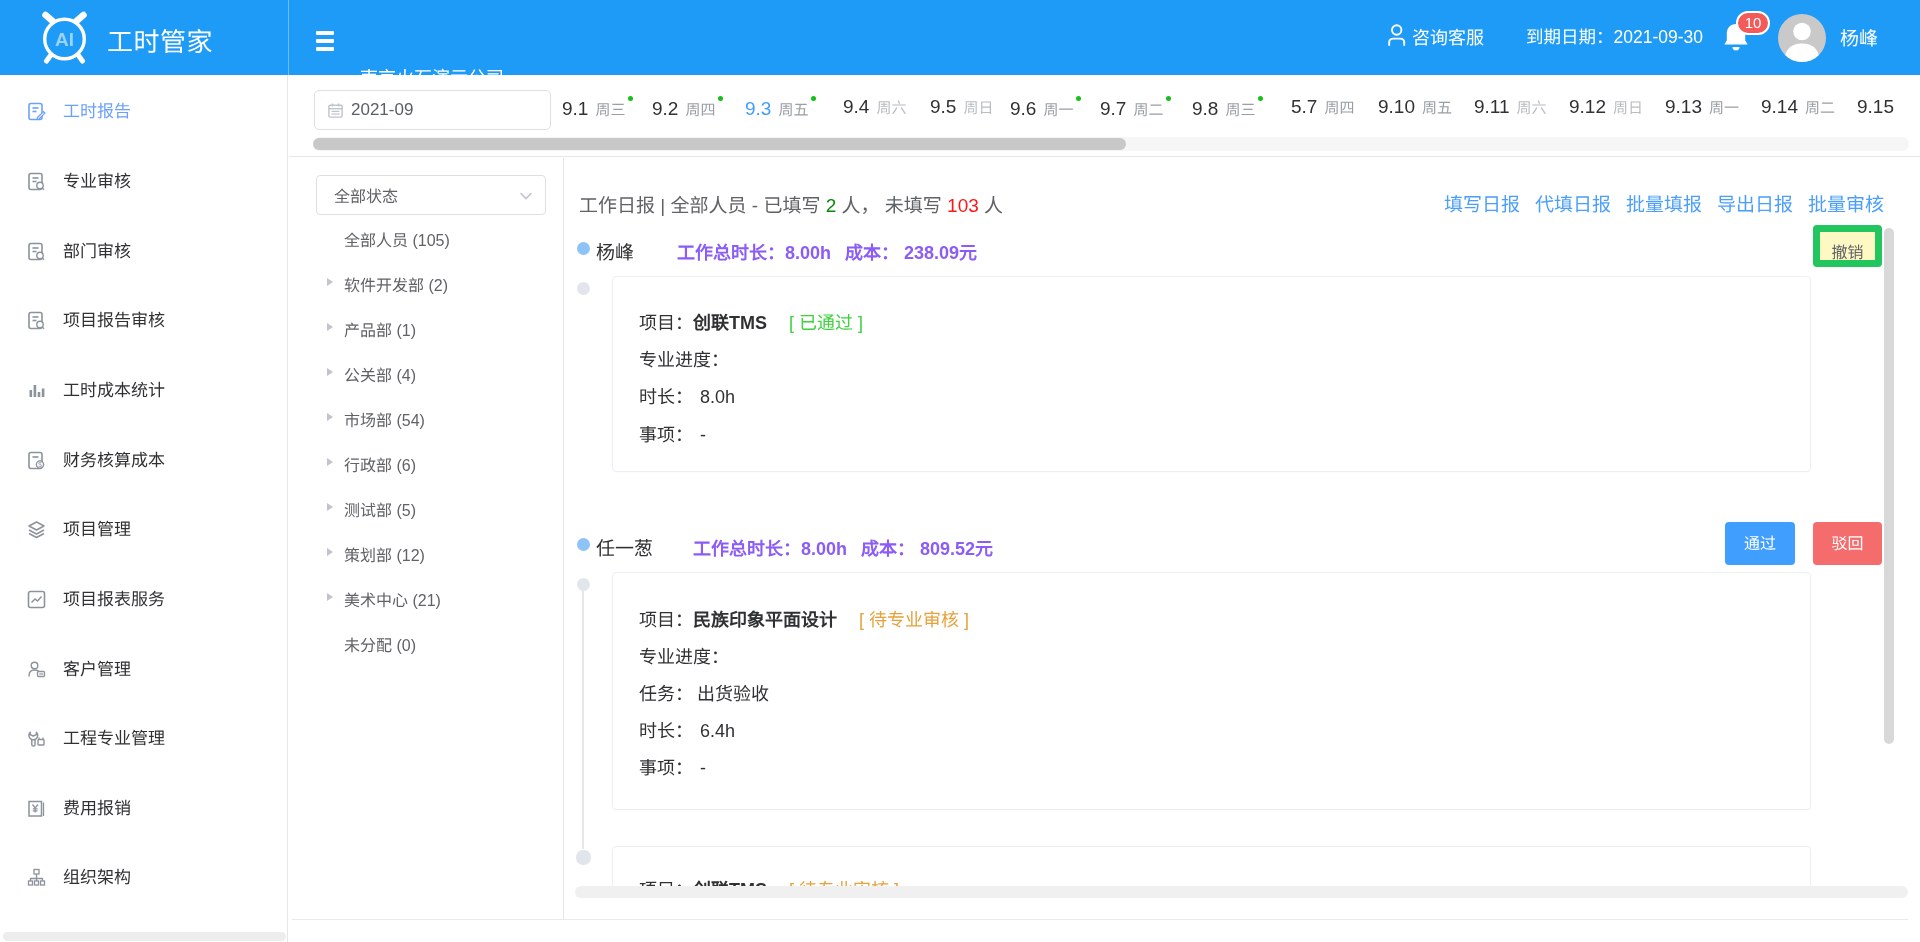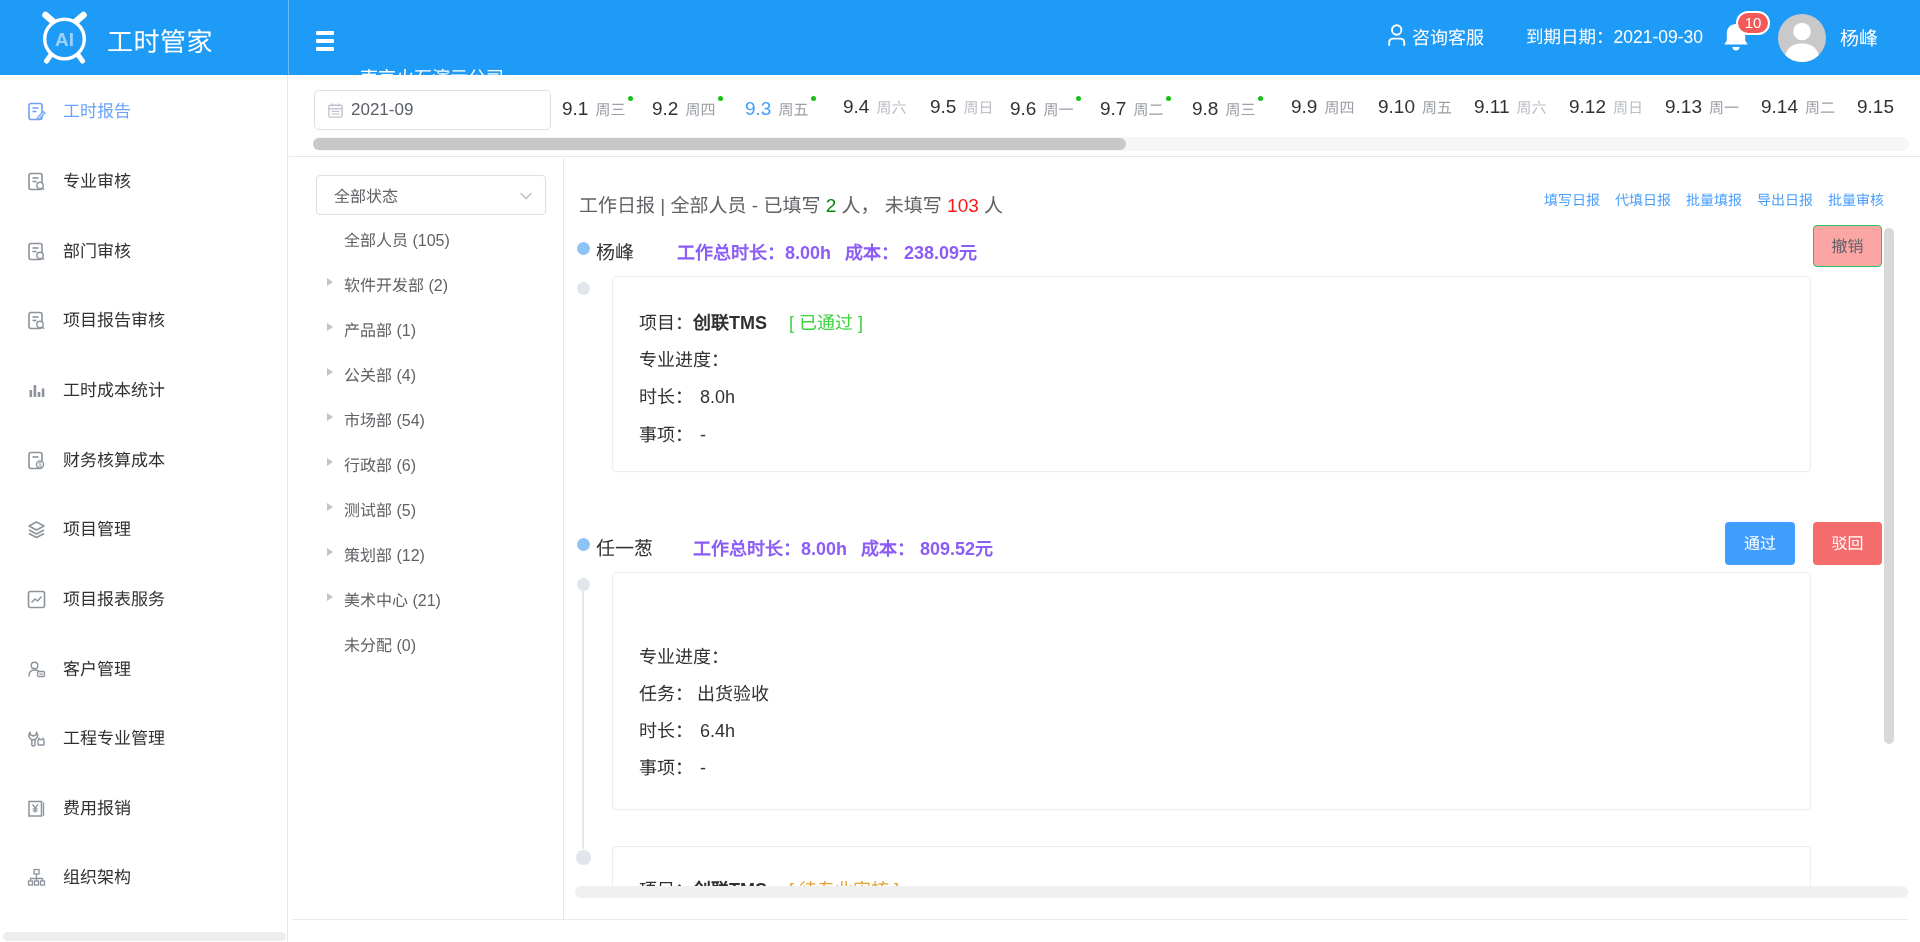--- a/index.html
+++ b/index.html
@@ -46,37 +46,37 @@
   #selbox svg { position:absolute; right:12px; top:13px; }
   .titem { position:absolute; left:0; width:275px; height:30px; font-size:16px; color:#606266; }
   .titem .arr { position:absolute; left:38px; top:6px; width:0; height:0; border-left:6px solid #c0c4cc; border-top:4.5px solid transparent; border-bottom:4.5px solid transparent; }
   .titem .ttxt { position:absolute; left:55px; top:0; }
 
   
   #content { position:absolute; left:565px; top:158px; width:1355px; height:728px; background:#fff; overflow:hidden; }
   #listHead { position:absolute; left:14px; top:32px; font-size:19px; color:#606266; }
   #listHead .grn { color:#0a8a0a; }
   #listHead .red { color:#fb1717; }
-  #actions { position:absolute; right:36px; top:31px; font-size:14px; color:#4b9ffb; }
+  #actions { position:absolute; right:36px; top:31px; font-size:19px; color:#4b9ffb; }
   #actions span { margin-left:15px; }
 
   .bdot { position:absolute; width:13px; height:13px; border-radius:7px; background:#8ec3f7; }
   .gdot { position:absolute; width:13px; height:13px; border-radius:7px; background:#e2e5ec; }
   .tline { position:absolute; width:2px; background:#e4e7ed; }
   .ename { position:absolute; font-size:19px; color:#303133; }
   .estat { position:absolute; font-size:18px; color:#8b5cf6;font-weight:bold; }
 
   .card { position:absolute; left:47px; width:1199px; border:1px solid #ebeef5; border-radius:4px; background:#fff; box-shadow:0 1px 3px rgba(0,0,0,0.02); }
   .crow { position:absolute; left:26px; font-size:18px; color:#303133; white-space:nowrap; }
   .crow b { font-weight:bold; }
   .tag-g { color:#3fd23f; margin-left:22px; }
   .tag-o { color:#e6a23c; margin-left:22px; }
 
   .btn { position:absolute; height:43px; border-radius:4px; font-size:16px; color:#fff; text-align:center; line-height:43px; }
-  .btn-plain { border:1px solid #22c55e; background:#fca5a5; color:#606266; }
+  .btn-plain { border:7px solid #22c55e; background:#fef9c3; color:#606266; }
   .btn-blue { background:#409eff; }
   .btn-red { background:#f56c6c; }
 
   #hscroll2 { position:absolute; left:575px; top:886px; width:1333px; height:12px; background:#f0f0f0; border-radius:6px; }
   #vscroll { position:absolute; left:1884px; top:228px; width:10px; height:516px; background:#d8d8d8; border-radius:5px; }
   #panelBottom { position:absolute; left:292px; top:919px; width:1616px; height:1px; background:#e7eaf0; }
 </style>
 </head>
 <body>
 
@@ -237,21 +237,21 @@
 <div id="topbar">
   <div id="dateStrip">
       <div class="ditem" style="left:273px"><span class="num">9.1</span><span class="wk">周三</span><span class="dot"></span></div>
       <div class="ditem" style="left:363px"><span class="num">9.2</span><span class="wk">周四</span><span class="dot"></span></div>
       <div class="ditem sel" style="left:456px"><span class="num">9.3</span><span class="wk">周五</span><span class="dot"></span></div>
       <div class="ditem" style="left:554px"><span class="num">9.4</span><span class="wk light">周六</span></div>
       <div class="ditem" style="left:641px"><span class="num">9.5</span><span class="wk light">周日</span></div>
       <div class="ditem" style="left:721px"><span class="num">9.6</span><span class="wk">周一</span><span class="dot"></span></div>
       <div class="ditem" style="left:811px"><span class="num">9.7</span><span class="wk">周二</span><span class="dot"></span></div>
       <div class="ditem" style="left:903px"><span class="num">9.8</span><span class="wk">周三</span><span class="dot"></span></div>
-      <div class="ditem" style="left:1002px"><span class="num">9.9</span><span class="wk">周四</span></div>
+      <div class="ditem" style="left:1002px"><span class="num">5.7</span><span class="wk">周四</span></div>
       <div class="ditem" style="left:1089px"><span class="num">9.10</span><span class="wk">周五</span></div>
       <div class="ditem" style="left:1185px"><span class="num">9.11</span><span class="wk light">周六</span></div>
       <div class="ditem" style="left:1280px"><span class="num">9.12</span><span class="wk light">周日</span></div>
       <div class="ditem" style="left:1376px"><span class="num">9.13</span><span class="wk">周一</span></div>
       <div class="ditem" style="left:1472px"><span class="num">9.14</span><span class="wk">周二</span></div>
       <div class="ditem" style="left:1568px"><span class="num">9.15</span></div>
     </div>
   <div id="dateInput">
     <svg width="15" height="15" viewBox="0 0 17 17" style="position:absolute;left:13px;top:12px">
       <rect x="1" y="2.5" width="15" height="13.5" rx="1.5" fill="none" stroke="#c0c4cc" stroke-width="1.6"></rect>
@@ -333,20 +333,21 @@
 
   <div class="bdot" style="left:12px;top:380px;"></div>
   <div class="ename" style="left:31px;top:375px;">任一葱</div>
   <div class="estat" style="left:128px;top:376px;">工作总时长：<span>8.00h</span><span style="margin-left:14px;">成本：</span><span style="margin-left:5px;">809.52元</span></div>
   <div class="btn btn-blue" style="left:1160px;top:364px;width:70px;">通过</div>
   <div class="btn btn-red" style="left:1248px;top:364px;width:69px;">驳回</div>
   <div class="gdot" style="left:12px;top:420px;"></div>
   <div class="tline" style="left:17px;top:433px;height:258px;"></div>
   <div class="gdot" style="left:11px;top:692px;width:15px;height:15px;"></div>
   <div class="card" style="top:414px;height:238px;">
+    <div class="crow" style="top:32px;">项目：<b>民族印象平面设计</b><span class="tag-o">[ 待专业审核 ]</span></div>
     <div class="crow" style="top:69px;">专业进度：</div>
     <div class="crow" style="top:106px;">任务：<span style="margin-left:4px;">出货验收</span></div>
     <div class="crow" style="top:143px;">时长：<span style="margin-left:7px;">6.4h</span></div>
     <div class="crow" style="top:180px;">事项：<span style="margin-left:7px;">-</span></div>
   </div>
 
   <div class="card" style="top:688px;height:80px;">
     <div class="crow" style="top:28px;">项目：<b>创联TMS</b><span class="tag-o">[ 待专业审核 ]</span></div>
   </div>
 </div>

